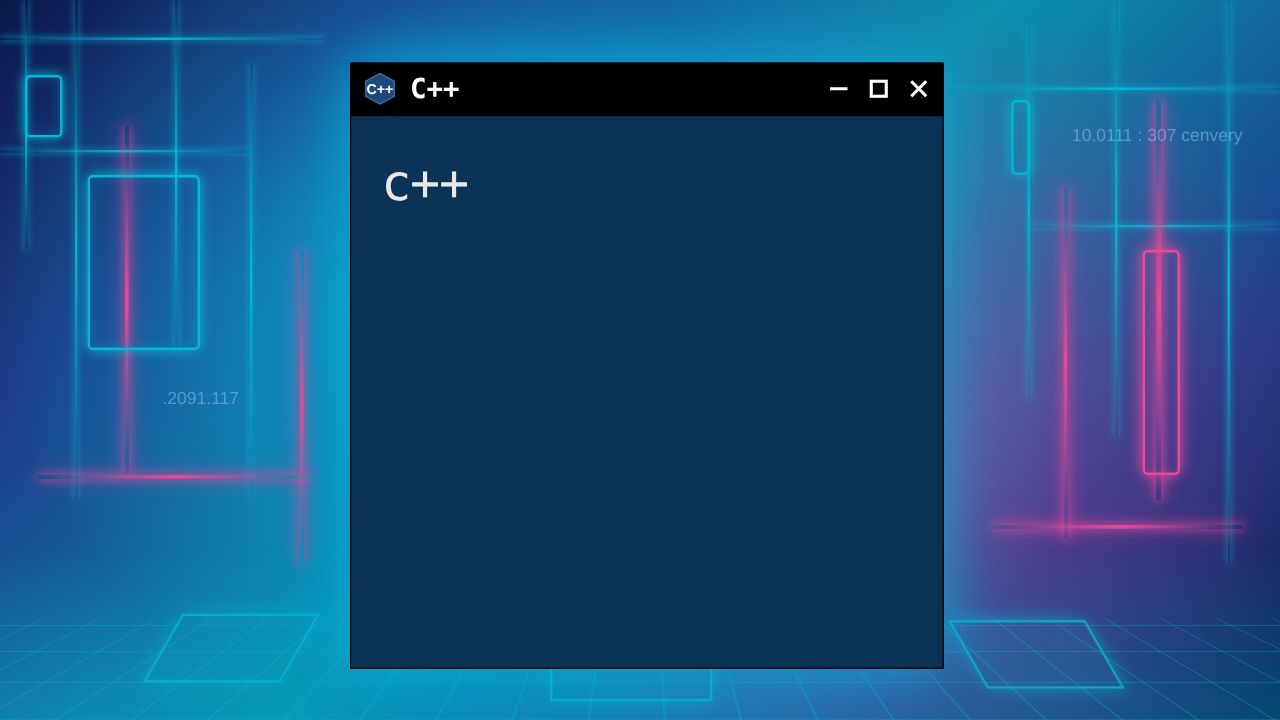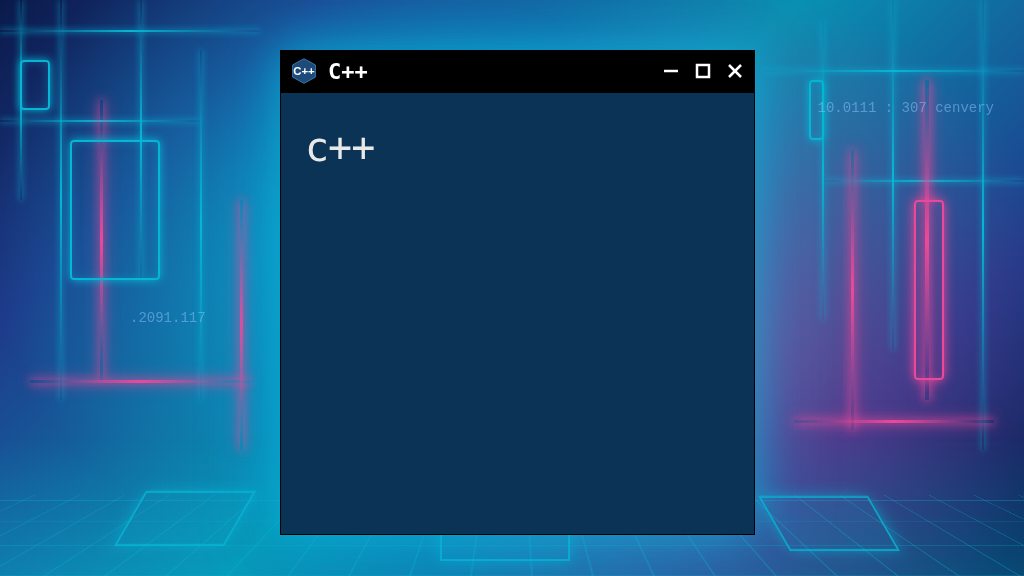--- a/index.html
+++ b/index.html
@@ -98,21 +98,21 @@
       position: absolute;
       border: 2px solid rgba(6, 182, 212, 0.8);
       background: rgba(6, 182, 212, 0.1);
       box-shadow: 0 0 15px rgba(6, 182, 212, 0.6);
     }
     
     .bg-text {
       position: absolute;
       color: rgba(147, 197, 253, 0.5);
       font-size: 14px;
-      font-family: Liberation Mono, monospace;
+      font-family: Liberation Sans, sans-serif;
     }
     
     .window {
       position: absolute;
       left: 280px;
       top: 50px;
       width: 475px;
       height: 485px;
       background: #000;
       border-radius: 2px;

